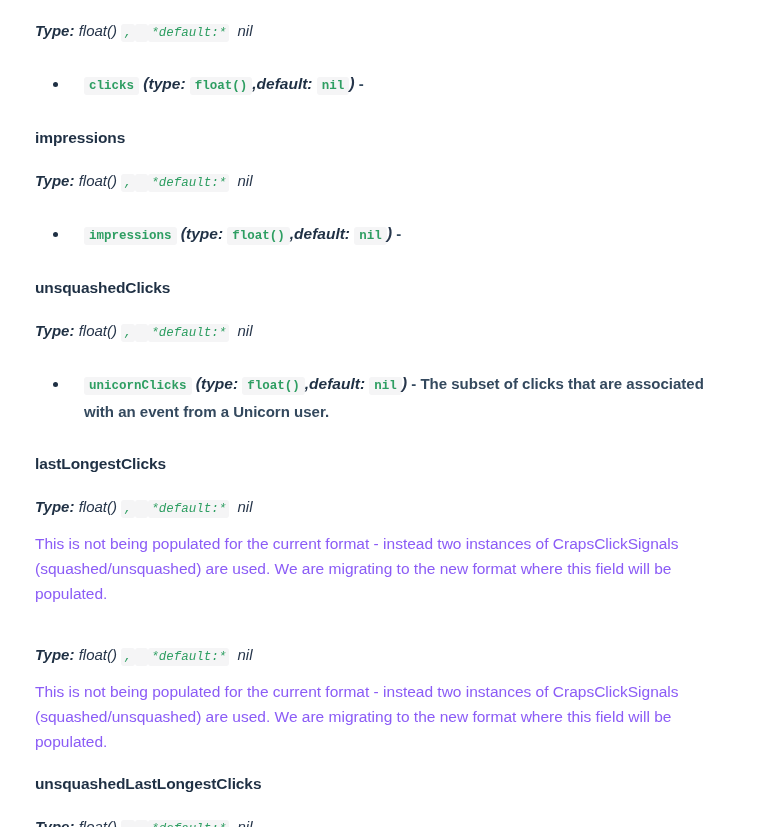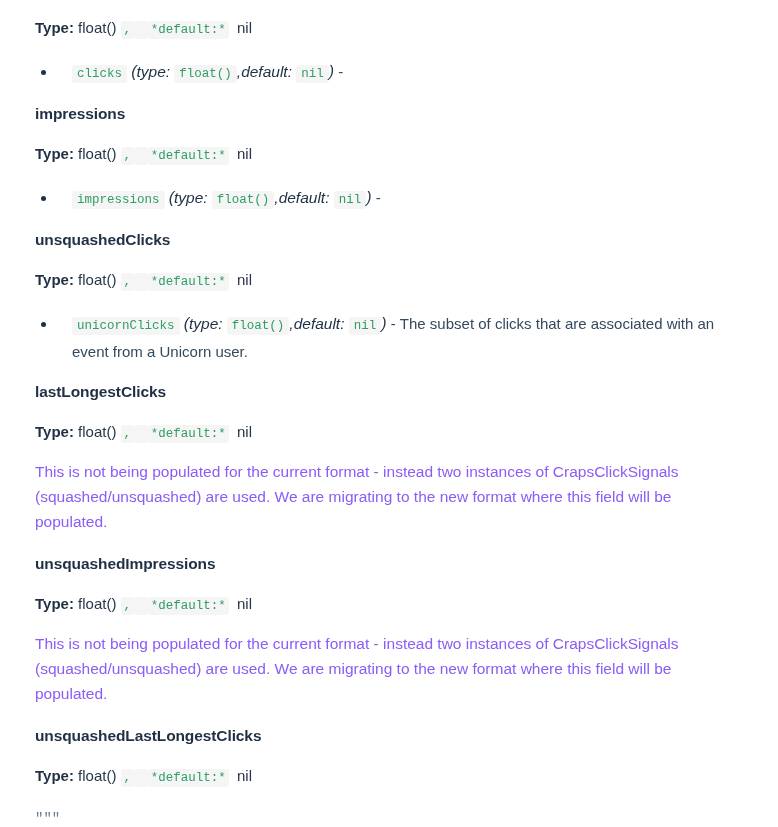--- a/index.html
+++ b/index.html
@@ -30,24 +30,25 @@
     height: 24px;
     line-height: 24px;
   }
   .spacer-after-heading { height: 17px; }
   .spacer-after-type { height: 16px; }
   .spacer-after-bullet { height: 11px; }
   .spacer-after-para { height: 18px; }
 
   .type-line {
     font-size: 15px;
-    line-height: 22px;
+    line-height: 28px;
     color: #27364b;
     white-space: nowrap;
     height: 22px;
+    font-style: italic;
   }
   .type-label {
     font-weight: bold;
     color: #1f3044;
   }
   .plain {
     color: #27364b;
   }
 
   .code-chip {
@@ -62,22 +63,23 @@
     font-family: "Liberation Mono", "DejaVu Sans Mono", monospace;
     font-size: 12.5px;
     color: #2e9e62;
     background: #f5f5f6;
     border-radius: 3px;
     padding: 2px 3px;
   }
 
   ul.bullets {
     list-style: none;
-    margin: 4px;
+    margin: 16px;
     padding: 0;
+    font-weight: bold;
   }
   ul.bullets li {
     position: relative;
     padding-left: 33px;
     font-size: 15px;
     line-height: 26px;
     color: #27364b;
   }
   ul.bullets li .dot {
     position: absolute;
@@ -165,21 +167,20 @@
   <div>
     <div class="field-heading">lastLongestClicks</div>
     <div class="spacer-after-heading"></div>
     <div class="type-line"><span class="type-label">Type:</span><span class="plain">&nbsp;</span><span class="plain">float()</span><span class="plain">&nbsp;</span><span class="code-run">,</span><span class="code-run" style="background:#f5f5f6">&nbsp;</span><span class="code-run">*default:*</span><span class="plain">&nbsp;&nbsp;</span><span class="plain">nil</span></div>
     <div class="spacer-after-type"></div>
     <p class="para">This is not being populated for the current format - instead two instances of CrapsClickSignals (squashed/unsquashed) are used. We are migrating to the new format where this field will be populated.</p>
     <div class="spacer-after-para"></div>
   </div>
 
   <div>
-    <div class="field-heading">unsquashedImpressions</div>
     <div class="spacer-after-heading"></div>
     <div class="type-line"><span class="type-label">Type:</span><span class="plain">&nbsp;</span><span class="plain">float()</span><span class="plain">&nbsp;</span><span class="code-run">,</span><span class="code-run" style="background:#f5f5f6">&nbsp;</span><span class="code-run">*default:*</span><span class="plain">&nbsp;&nbsp;</span><span class="plain">nil</span></div>
     <div class="spacer-after-type"></div>
     <p class="para">This is not being populated for the current format - instead two instances of CrapsClickSignals (squashed/unsquashed) are used. We are migrating to the new format where this field will be populated.</p>
     <div class="spacer-after-para"></div>
   </div>
 
   <div>
     <div class="field-heading">unsquashedLastLongestClicks</div>
     <div class="spacer-after-heading"></div>

